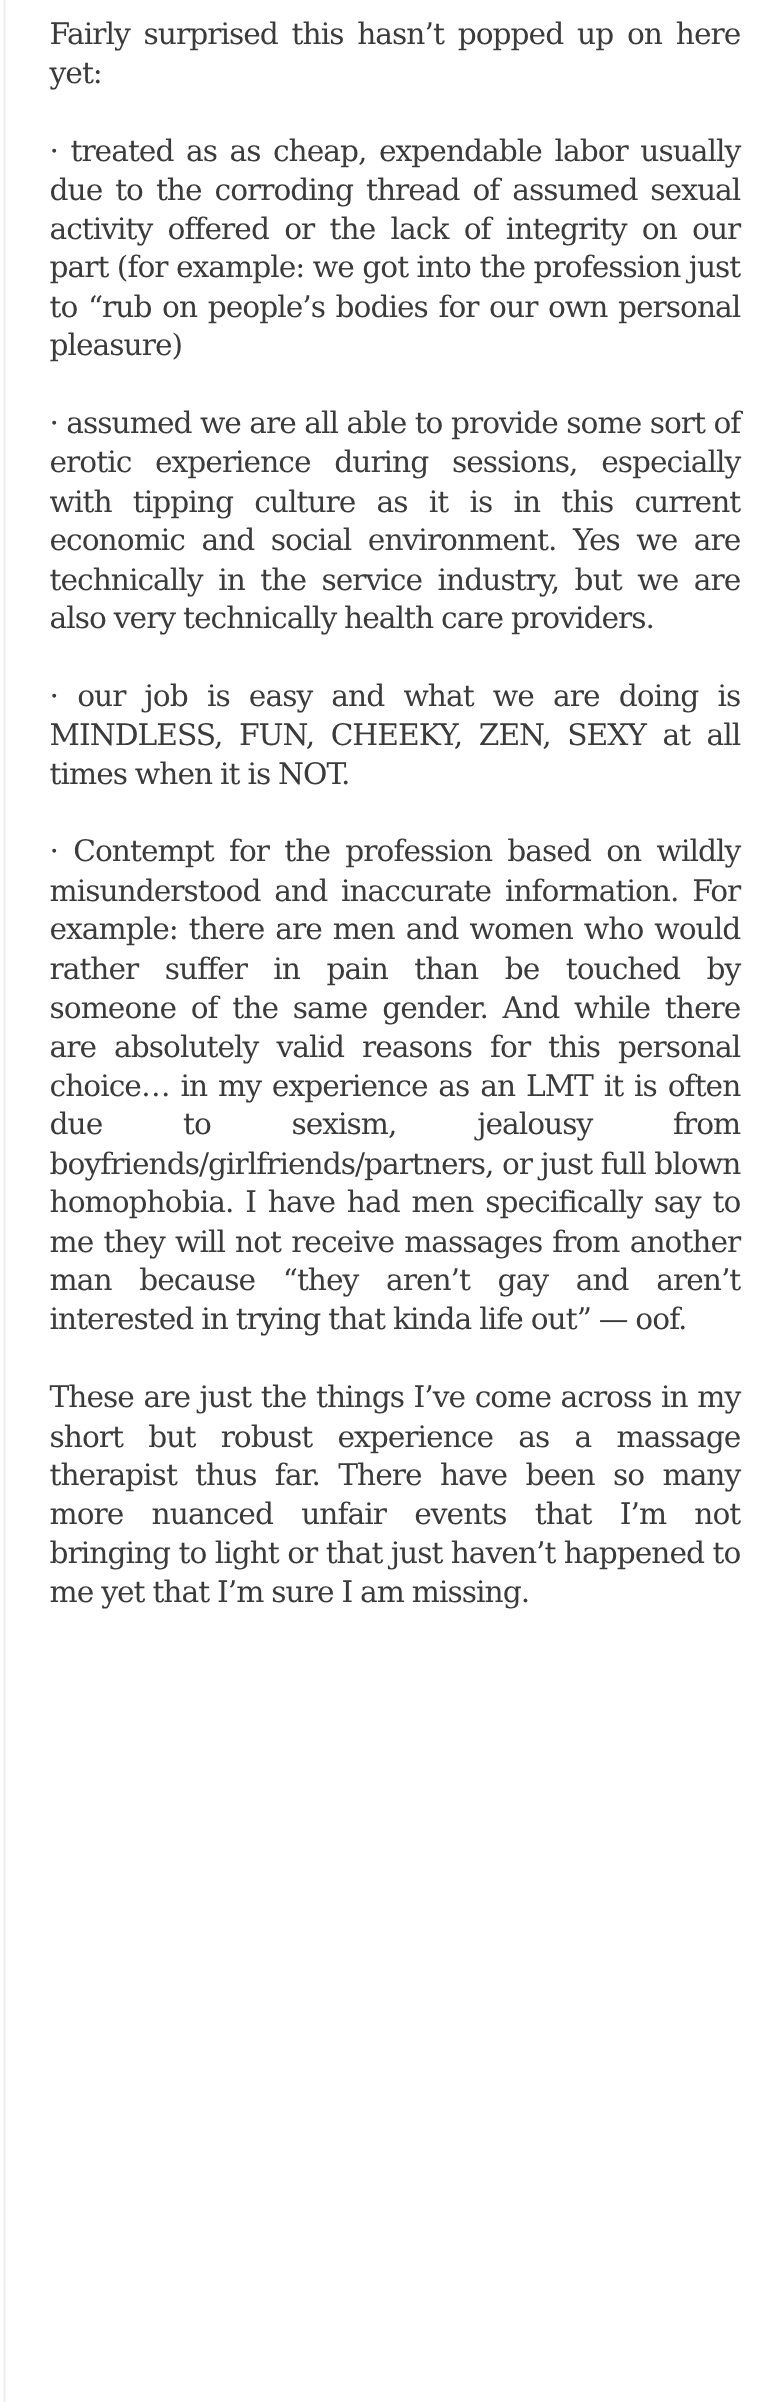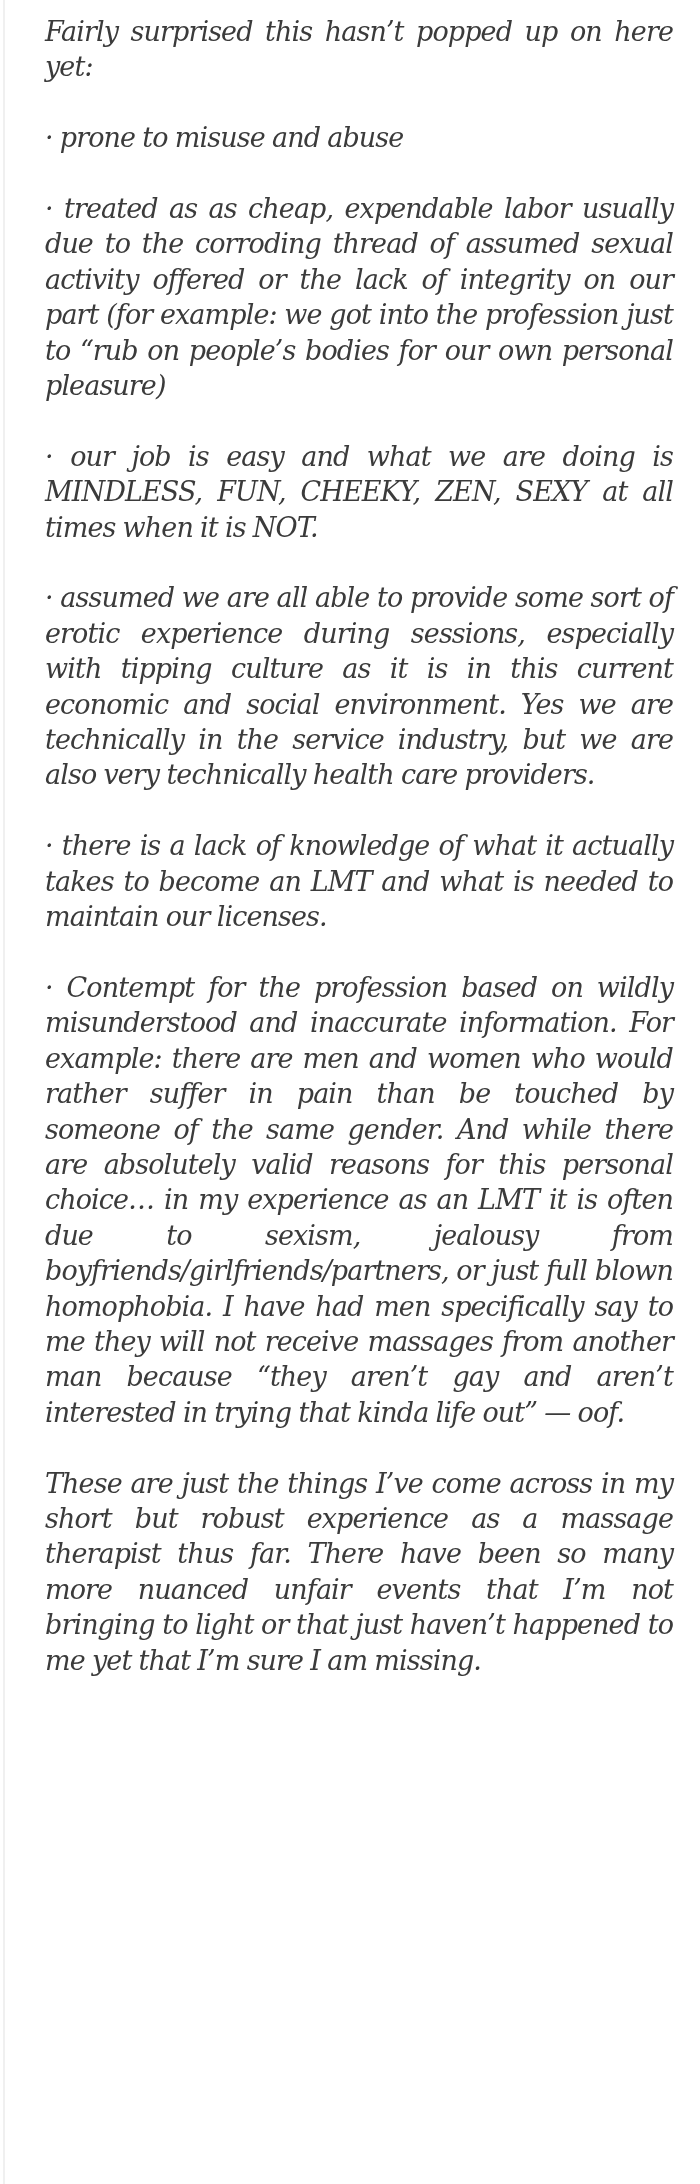--- a/index.html
+++ b/index.html
@@ -10,32 +10,29 @@
   }
   .doc {
     position: absolute; left: 45px; top: 14px; width: 628px;
     font-family: "DejaVu Serif", "Liberation Serif", serif;
     font-size: 27px;
     line-height: 35.4px;
     color: #3b3b3b;
     text-align: justify;
     letter-spacing: -0.9px;
     word-spacing: -0.5px;
-    font-style: italic;
   }
   .doc p { margin: 0 0 35.4px 0; }
   .doc p:last-child { margin-bottom: 16px; }
 </style>
 </head>
 <body>
 
 <div class="edge"></div>
 
 <div class="doc">
   <p>Fairly surprised this hasn’t popped up on here yet:</p>
-  <p>· prone to misuse and abuse</p>
   <p>· treated as as cheap, expendable labor usually due to the corroding thread of assumed sexual activity offered or the lack of integrity on our part (for example: we got into the profession just to “rub on people’s bodies for our own personal pleasure)</p>
+  <p>· assumed we are all able to provide some sort of erotic experience during sessions, especially with tipping culture as it is in this current economic and social environment. Yes we are technically in the service industry, but we are also very technically health care providers.</p>
   <p>· our job is easy and what we are doing is MINDLESS, FUN, CHEEKY, ZEN, SEXY at all times when it is NOT.</p>
-  <p>· assumed we are all able to provide some sort of erotic experience during sessions, especially with tipping culture as it is in this current economic and social environment. Yes we are technically in the service industry, but we are also very technically health care providers.</p>
-  <p>· there is a lack of knowledge of what it actually takes to become an LMT and what is needed to maintain our licenses.</p>
   <p>· Contempt for the profession based on wildly misunderstood and inaccurate information. For example: there are men and women who would rather suffer in pain than be touched by someone of the same gender. And while there are absolutely valid reasons for this personal choice… in my experience as an LMT it is often due to sexism, jealousy from boyfriends/girlfriends/partners, or just full blown homophobia. I have had men specifically say to me they will not receive massages from another man because “they aren’t gay and aren’t interested in trying that kinda life out” — oof.</p>
   <p>These are just the things I’ve come across in my short but robust experience as a massage therapist thus far. There have been so many more nuanced unfair events that I’m not bringing to light or that just haven’t happened to me yet that I’m sure I am missing.</p>
 </div>
 
 </body></html>

